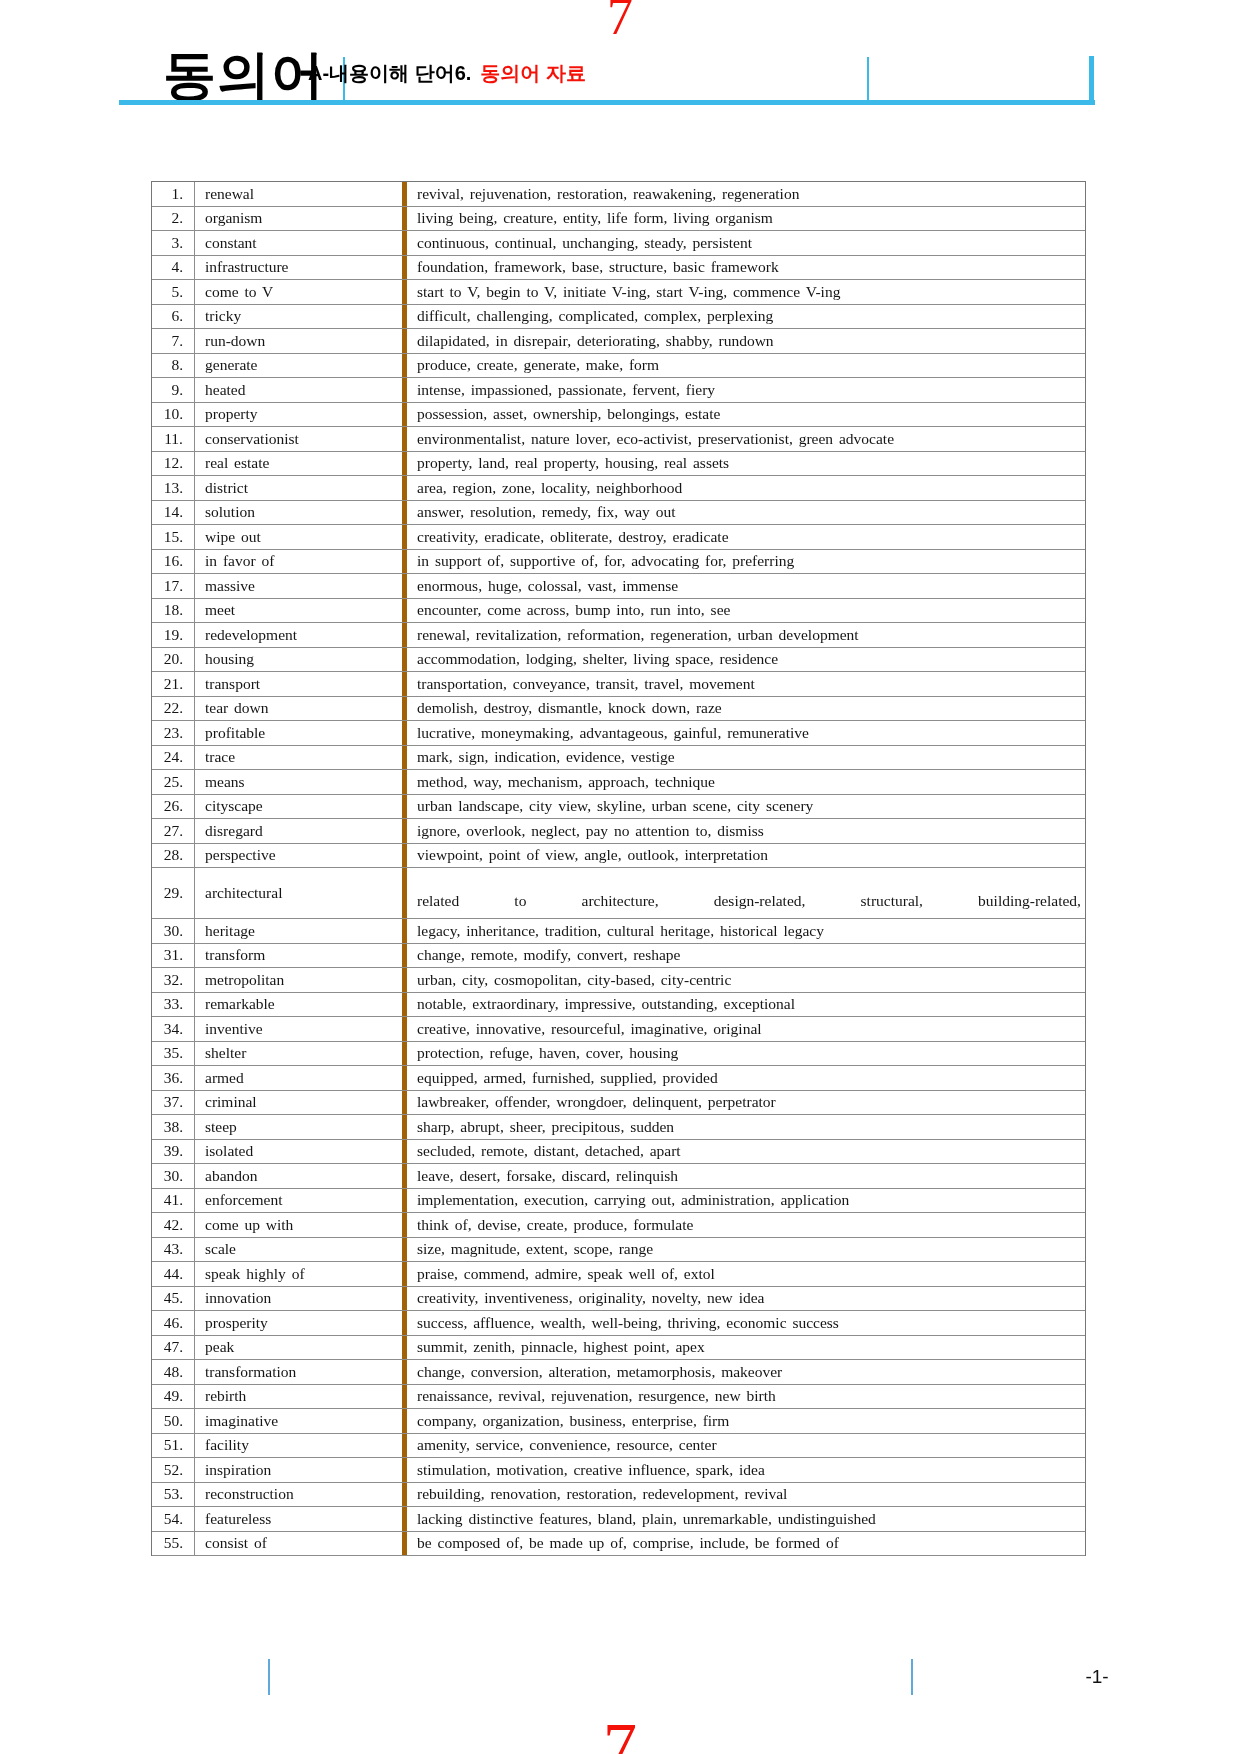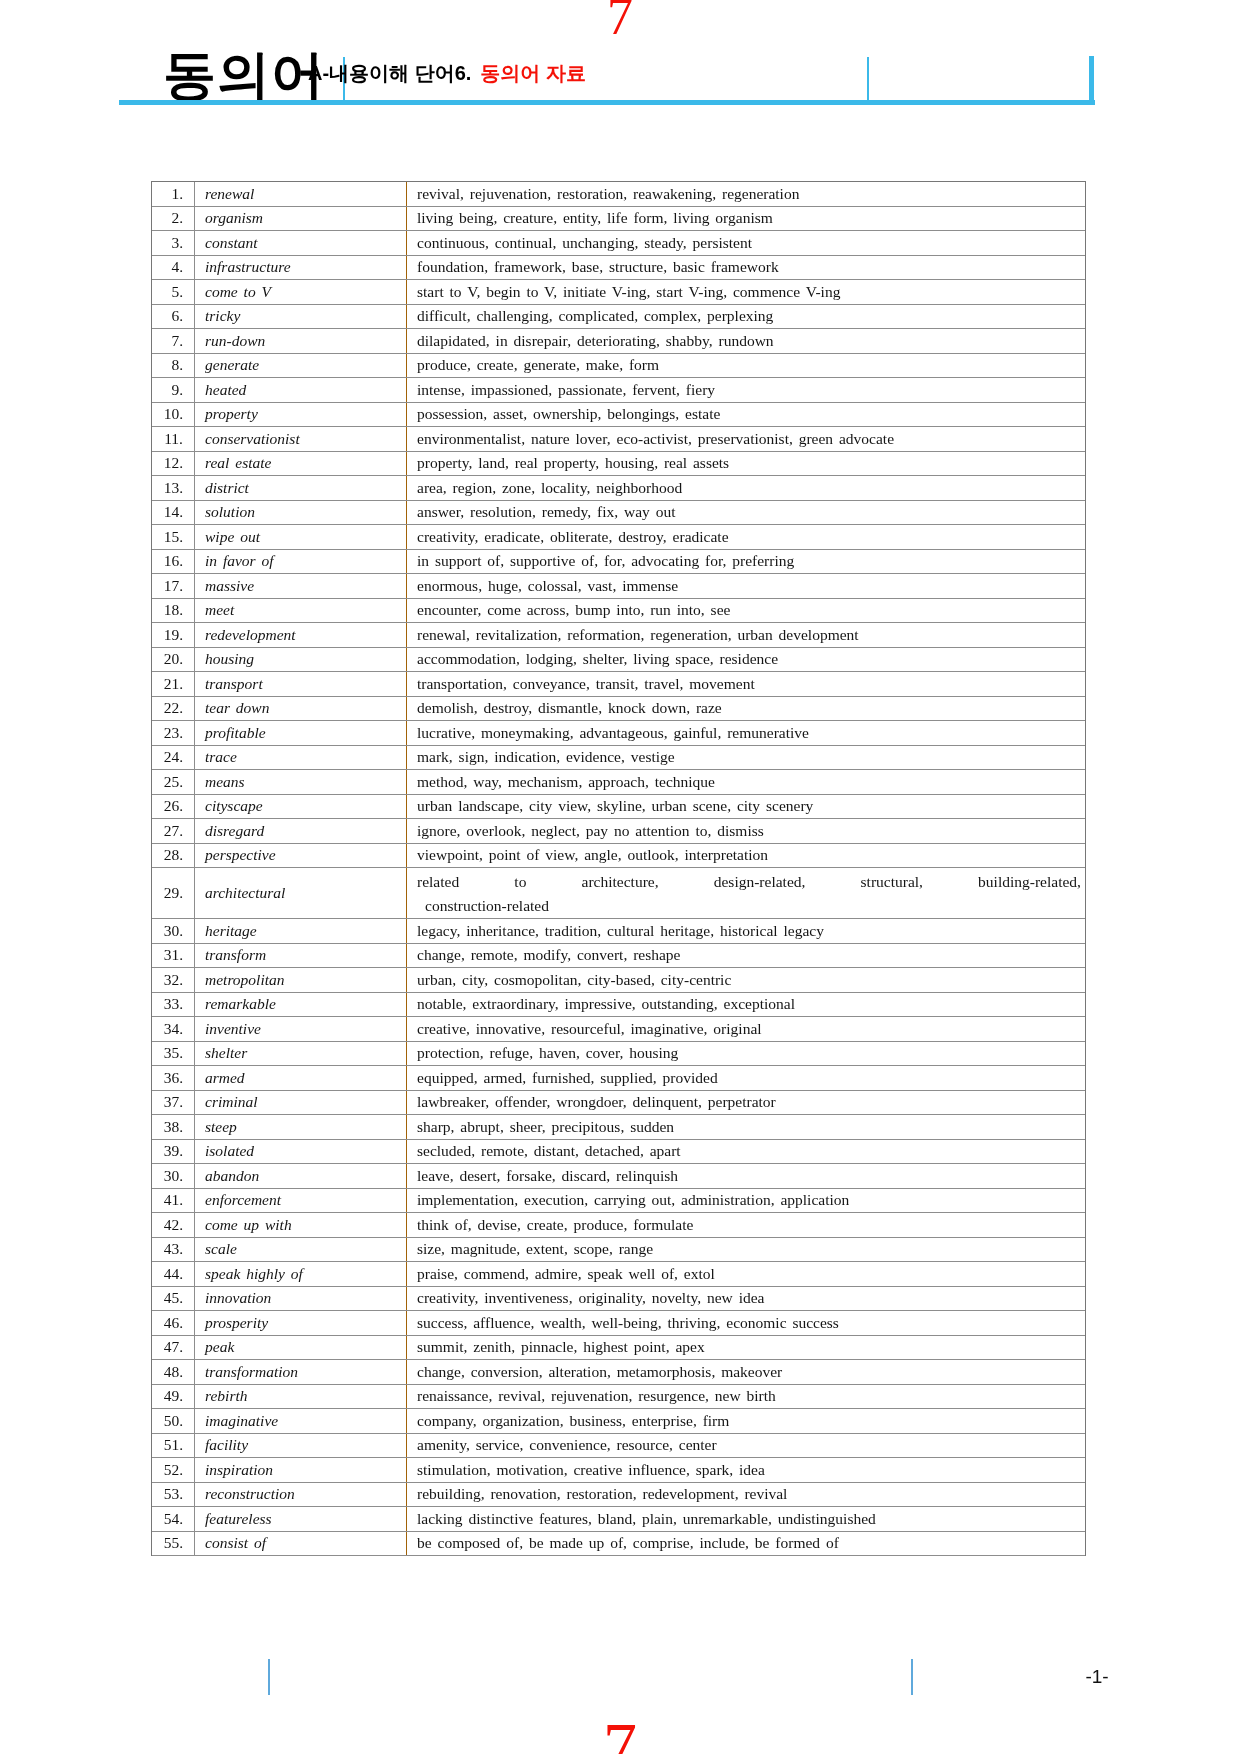--- a/index.html
+++ b/index.html
@@ -42,35 +42,34 @@
     font-size:15.5px; color:#151515;
   }
   .trow { display:flex; height:24.5px; border-bottom:1px solid #8d8d8d; }
   .trow.tall { height:51px; }
   .c-no {
     width:43px; flex:0 0 43px; border-right:1px solid #8d8d8d;
     display:flex; align-items:center; justify-content:flex-end;
     padding-right:11px;
   }
   .c-word {
-    width:212px; flex:0 0 212px; border-right:1px solid #a16207;
+    width:212px; flex:0 0 212px; border-right:5px solid #a16207;
     display:flex; align-items:center; padding-left:10px;
     word-spacing:2px;
-    font-style:italic;
   }
   .c-syn {
     flex:1 1 auto; display:flex; align-items:center;
     padding-left:10px; padding-right:4px; word-spacing:2px;
     overflow:hidden; white-space:nowrap;
   }
   .trow.tall .c-syn {
     display:block; white-space:normal; padding-top:2px;
   }
   .trow.tall .c-syn .l1 {
-    text-align:justify; text-align-last:justify; line-height:24px; height:24px;
+    text-align:justify; text-align-last:justify; line-height:24px; height:24px;margin-top:19px;
   }
   .trow.tall .c-syn .l2 { line-height:24px; height:24px;margin-left:8px; }
   
   .ftick { position:absolute; width:2px; height:36px; background:#5fa9dc; top:1659px; }
   .ftick-left { left:268px; }
   .ftick-right { left:911px; }
   .page-label {
     position:absolute; left:1062px; top:1666px; width:70px; text-align:center;
     font-family:"Liberation Sans","DejaVu Sans",sans-serif;
     font-size:19px; color:#111;

